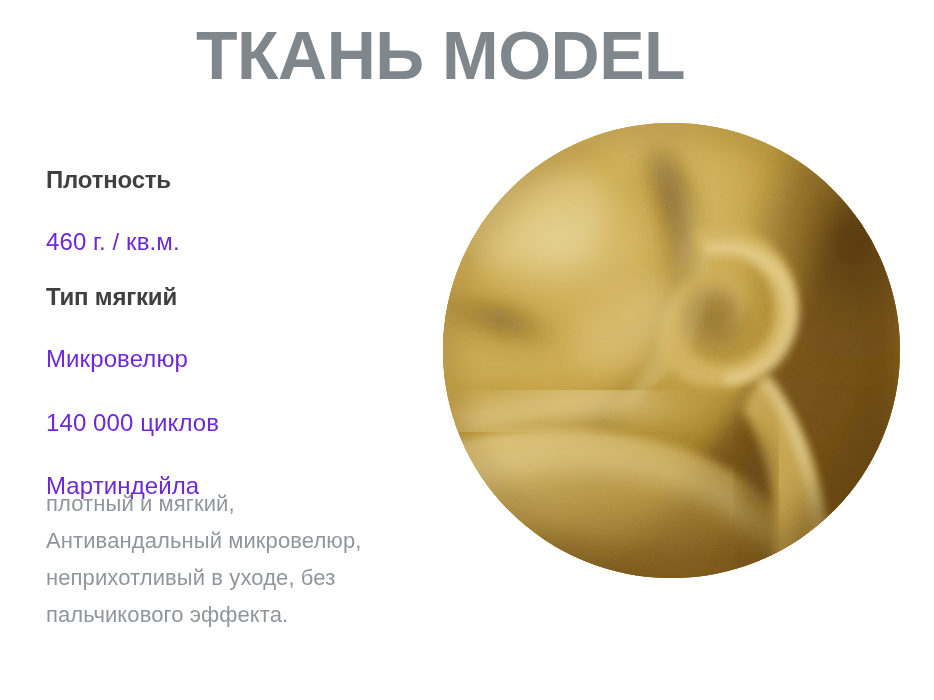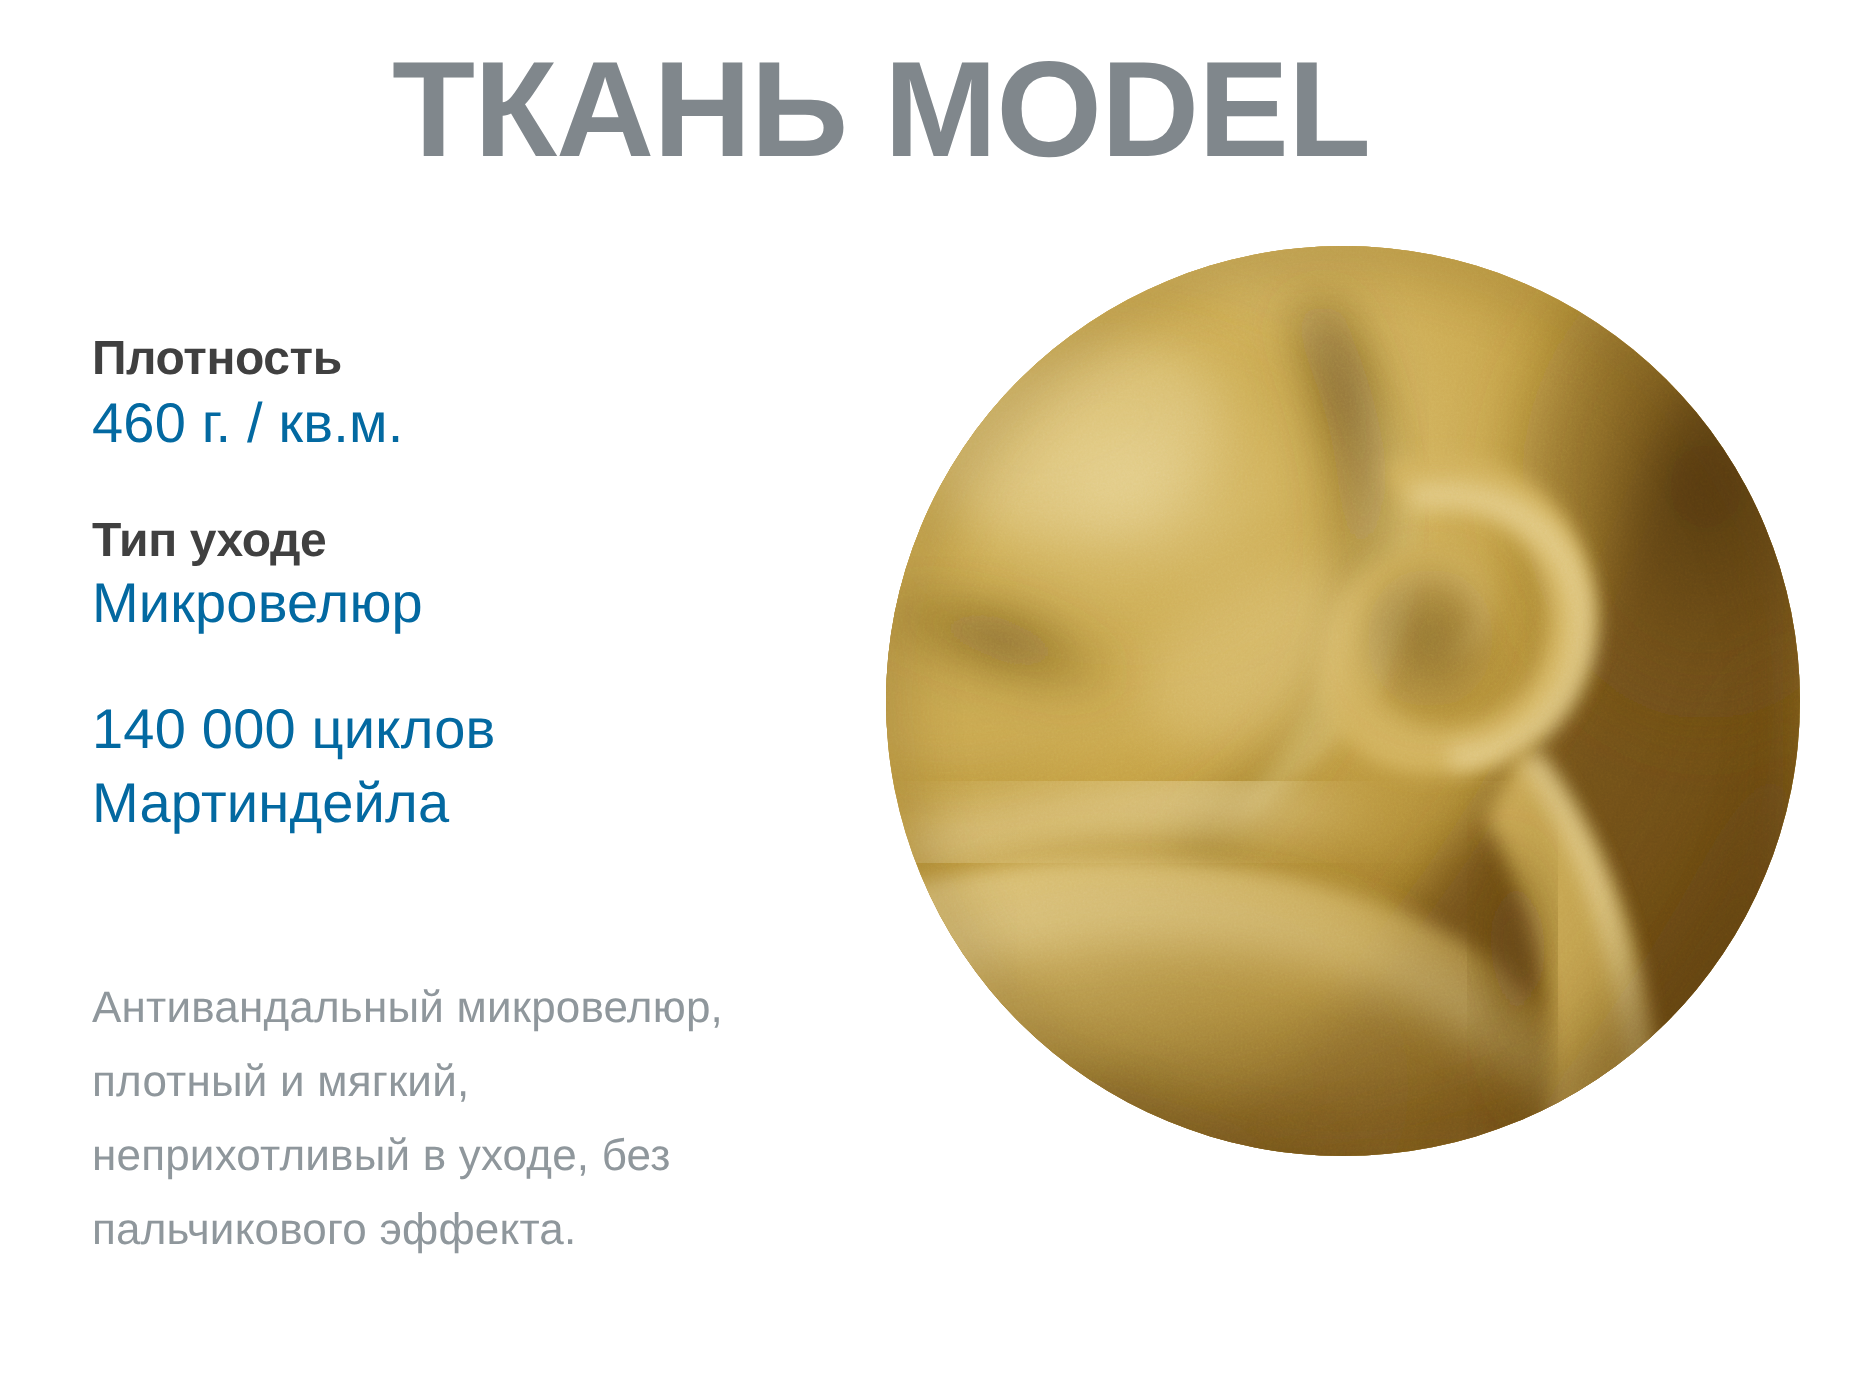--- a/index.html
+++ b/index.html
@@ -45,25 +45,26 @@
   .spec-block { margin-bottom: 26px; }
   .spec-block:last-child { margin-bottom: 0; }
   .spec-label {
     font-size: 24px;
     font-weight: bold;
     color: #404040;
     line-height: 1.15;
     letter-spacing: -0.2px;
   }
   .spec-value {
-    font-size: 28px;
+    font-size: 24px;
     font-weight: normal;
-    color: #0369a1;
+    color: #6d28d9;
     line-height: 1.32;
     letter-spacing: 0.1px;
+    margin-top: 32px;
   }
 
   
   .description {
     position: absolute;
     left: 46px;
     top: 485px;
     width: 400px;
     font-size: 22px;
     font-weight: normal;
@@ -94,34 +95,34 @@
   <div class="title">ТКАНЬ MODEL</div>
 
   <div class="specs">
 
     <div class="spec-block">
       <div class="spec-label">Плотность</div>
       <div class="spec-value">460 г. / кв.м.</div>
     </div>
 
     <div class="spec-block">
-      <div class="spec-label">Тип уходе</div>
+      <div class="spec-label">Тип мягкий</div>
       <div class="spec-value">Микровелюр</div>
     </div>
 
     <div class="spec-block">
       <div class="spec-value">140 000 циклов</div>
       <div class="spec-value">Мартиндейла</div>
     </div>
 
   </div>
 
   <div class="description">
+    <span class="dline">плотный и мягкий,</span>
     <span class="dline">Антивандальный микровелюр,</span>
-    <span class="dline">плотный и мягкий,</span>
     <span class="dline">неприхотливый в уходе, без</span>
     <span class="dline">пальчикового эффекта.</span>
   </div>
 
   <div class="fabric-circle">
     <svg viewBox="0 0 457 455" preserveAspectRatio="xMidYMid slice">
       <defs>
         <linearGradient id="gBase" x1="0.15" y1="0" x2="0.85" y2="1">
           <stop offset="0%" stop-color="#c9a84e"></stop>
           <stop offset="45%" stop-color="#c09a3c"></stop>

